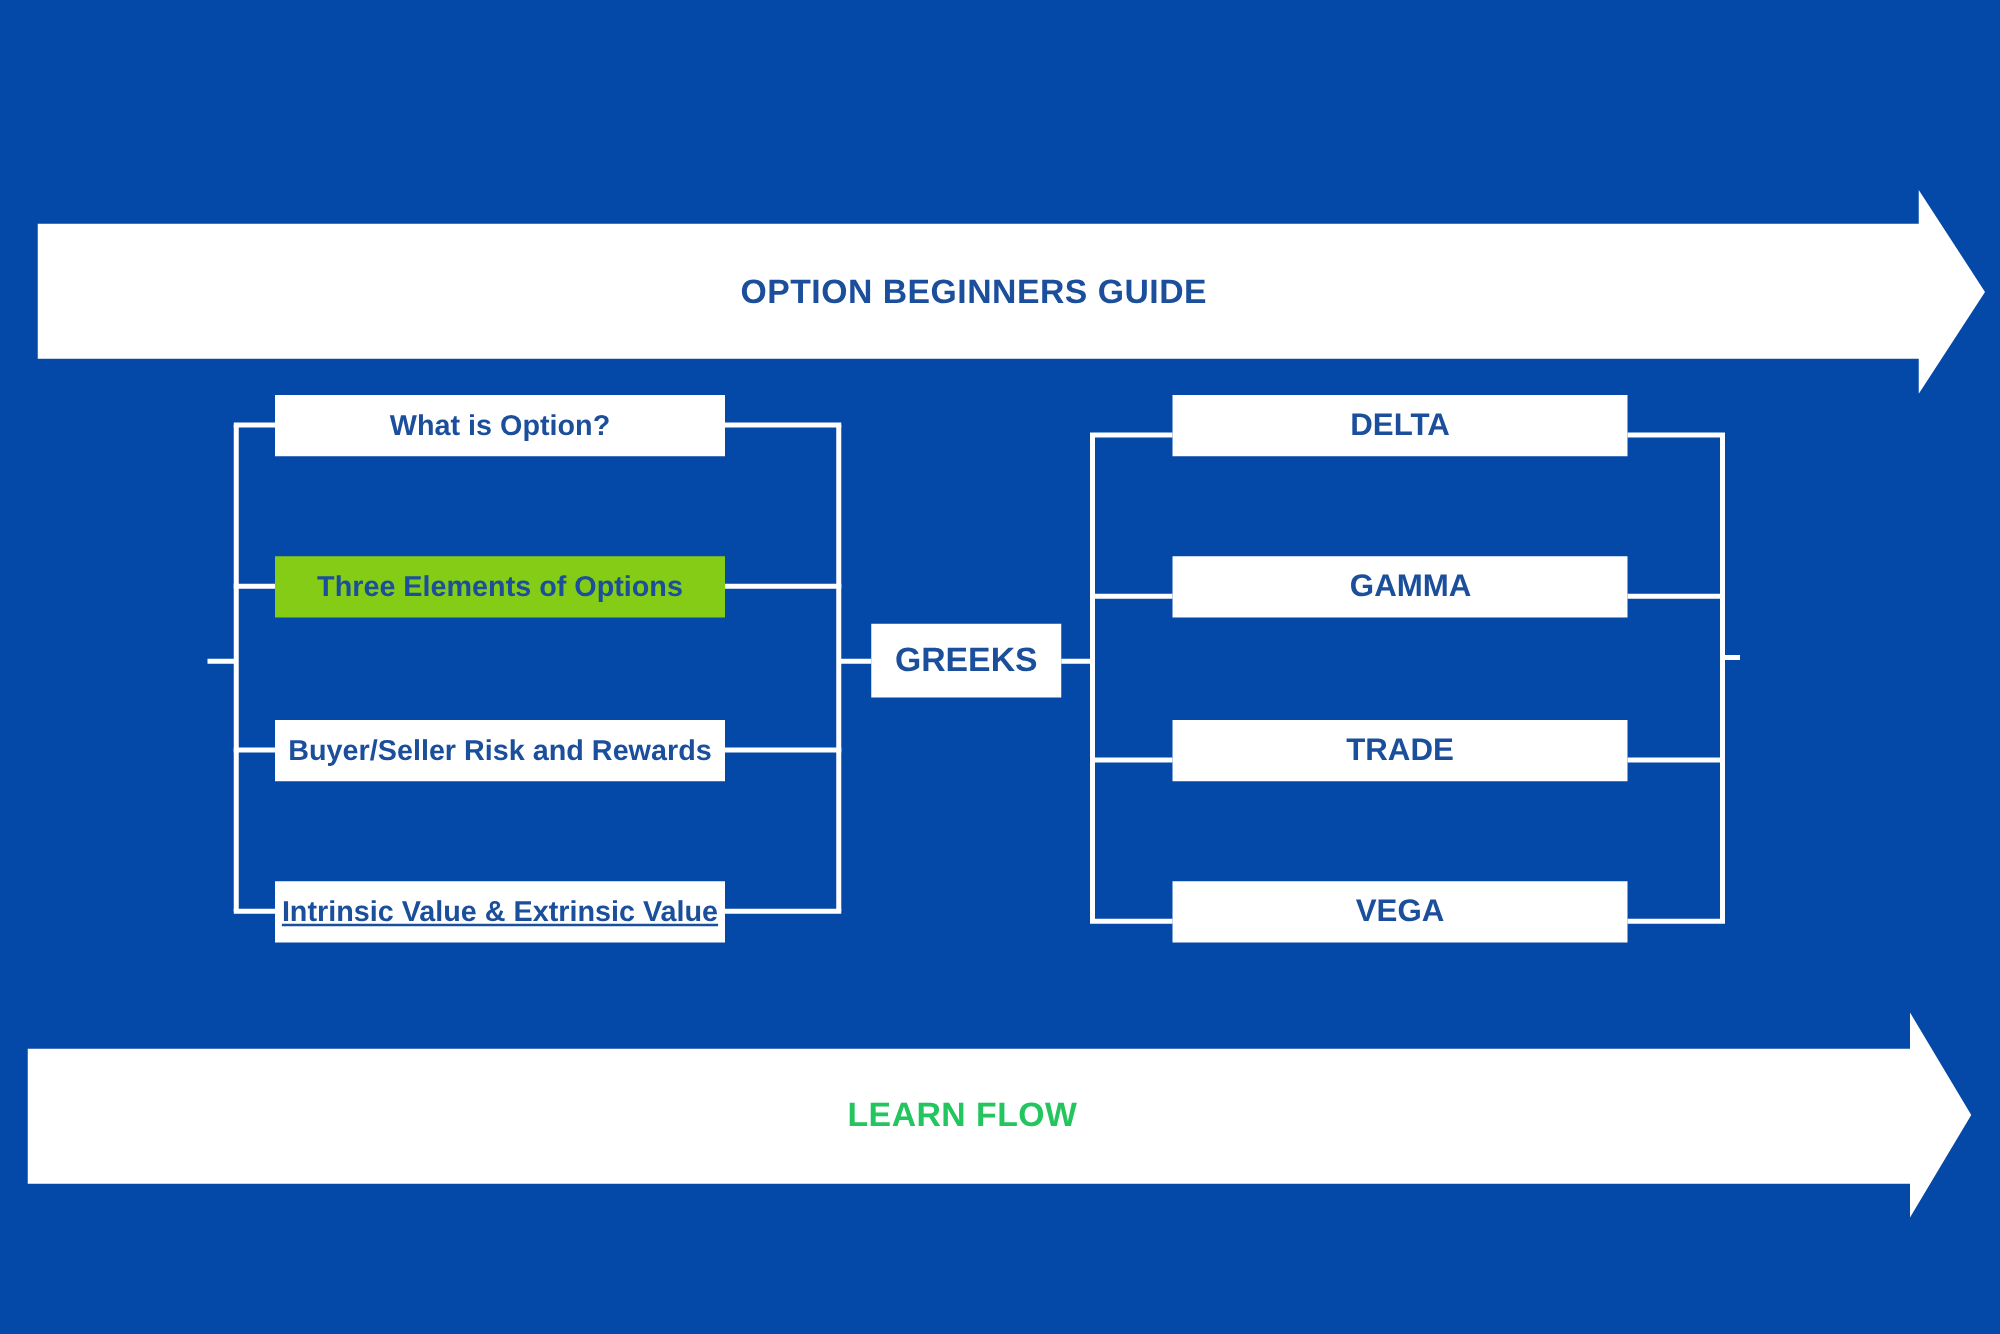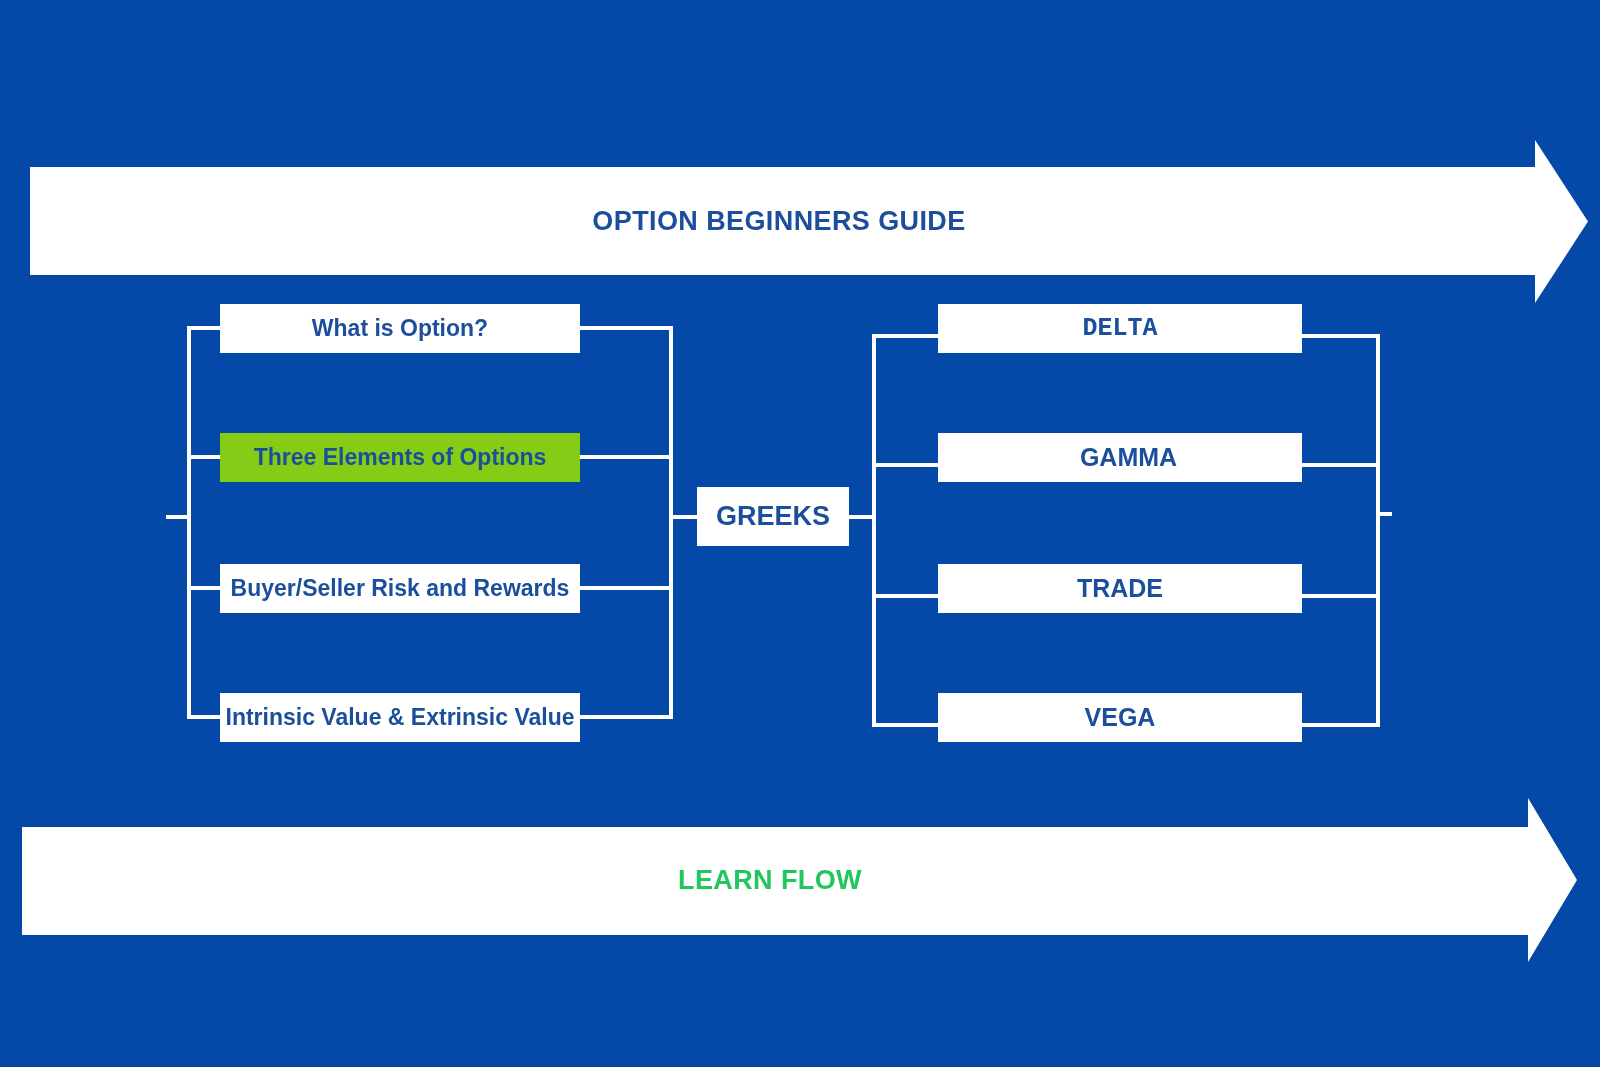--- a/index.html
+++ b/index.html
@@ -3,21 +3,21 @@
 <meta charset="utf-8">
 <style>
   html,body{margin:0;padding:0;}
   body{
     width:1600px;height:1067px;
     background:#0449A8;
     font-family:"Liberation Sans", sans-serif;
     overflow:hidden;
     position:relative;
   }
-  #stage{position:absolute;left:0;top:0;width:1600px;height:812px;}
+  #stage{position:absolute;left:0;top:12px;width:1600px;height:812px;}
 
   
   .banner{position:absolute;}
   .banner svg{display:block;}
   .banner .banner-label{
     position:absolute;left:0;top:0;width:100%;height:100%;
     display:flex;align-items:center;justify-content:center;
     font-weight:bold;color:#1B4F9C;letter-spacing:.4px;
     pointer-events:none;
   }
@@ -49,21 +49,21 @@
 
   
   .grp-left .node{left:220px;width:360px;height:49px;}
   #node-l1{top:304px;}
   #node-l2{top:433px;}
   #node-l3{top:564px;}
   #node-l4{top:693px;}
 
   
   .grp-right .node{left:938px;width:364px;height:49px;}
-  #node-r1{top:304px;font-family:Liberation Mono, monospace;}
+  #node-r1{top:304px;}
   #node-r2{top:433px;}
   #node-r3{top:564px;}
   #node-r4{top:693px;}
 
   
   #wires{position:absolute;left:0;top:0;width:1600px;height:1067px;z-index:1;}
   #wires line{stroke:#FFFFFF;stroke-width:4;}
 </style>
 </head>
 <body style="background: rgb(4, 73, 168);">
@@ -115,21 +115,21 @@
       <polygon points="0,32 1506,32 1506,3 1555,85 1506,167 1506,140 0,140" fill="#FFFFFF"></polygon>
     </svg>
     <div class="banner-label" style="color: #22c55e;">LEARN FLOW</div>
   </div>
 
 
   <div class="grp-left">
     <div class="node lvl-leaf" id="node-l1" style="background: rgb(255, 255, 255); color: rgb(27, 79, 156);">What is Option?</div>
     <div class="node lvl-leaf" id="node-l2" style="background: #84cc16; color: rgb(27, 79, 156);">Three Elements of Options</div>
     <div class="node lvl-leaf" id="node-l3" style="background: #ffffff; color: rgb(27, 79, 156);">Buyer/Seller Risk and Rewards</div>
-    <div class="node lvl-leaf" id="node-l4" style="background: rgb(255, 255, 255); color: rgb(27, 79, 156);">Intrinsic Value &amp; Extrinsic Value</div>
+    <div class="node lvl-leaf" id="node-l4" style="background: rgb(255, 255, 255); color: rgb(27, 79, 156); text-decoration: underline;">Intrinsic Value &amp; Extrinsic Value</div>
   </div>
 
   <div class="node lvl-root" id="node-greeks" style="background: rgb(255, 255, 255); color: rgb(27, 79, 156);">GREEKS</div>
 
   <div class="grp-right">
     <div class="node lvl-leaf big" id="node-r1" style="background: rgb(255, 255, 255); color: rgb(27, 79, 156);">DELTA</div>
     <div class="node lvl-leaf big" id="node-r2" style="background: rgb(255, 255, 255); color: rgb(27, 79, 156); padding-left: 17px;">GAMMA</div>
     <div class="node lvl-leaf big" id="node-r3" style="background: rgb(255, 255, 255); color: rgb(27, 79, 156);">TRADE</div>
     <div class="node lvl-leaf big" id="node-r4" style="background: rgb(255, 255, 255); color: rgb(27, 79, 156);">VEGA</div>
   </div>

